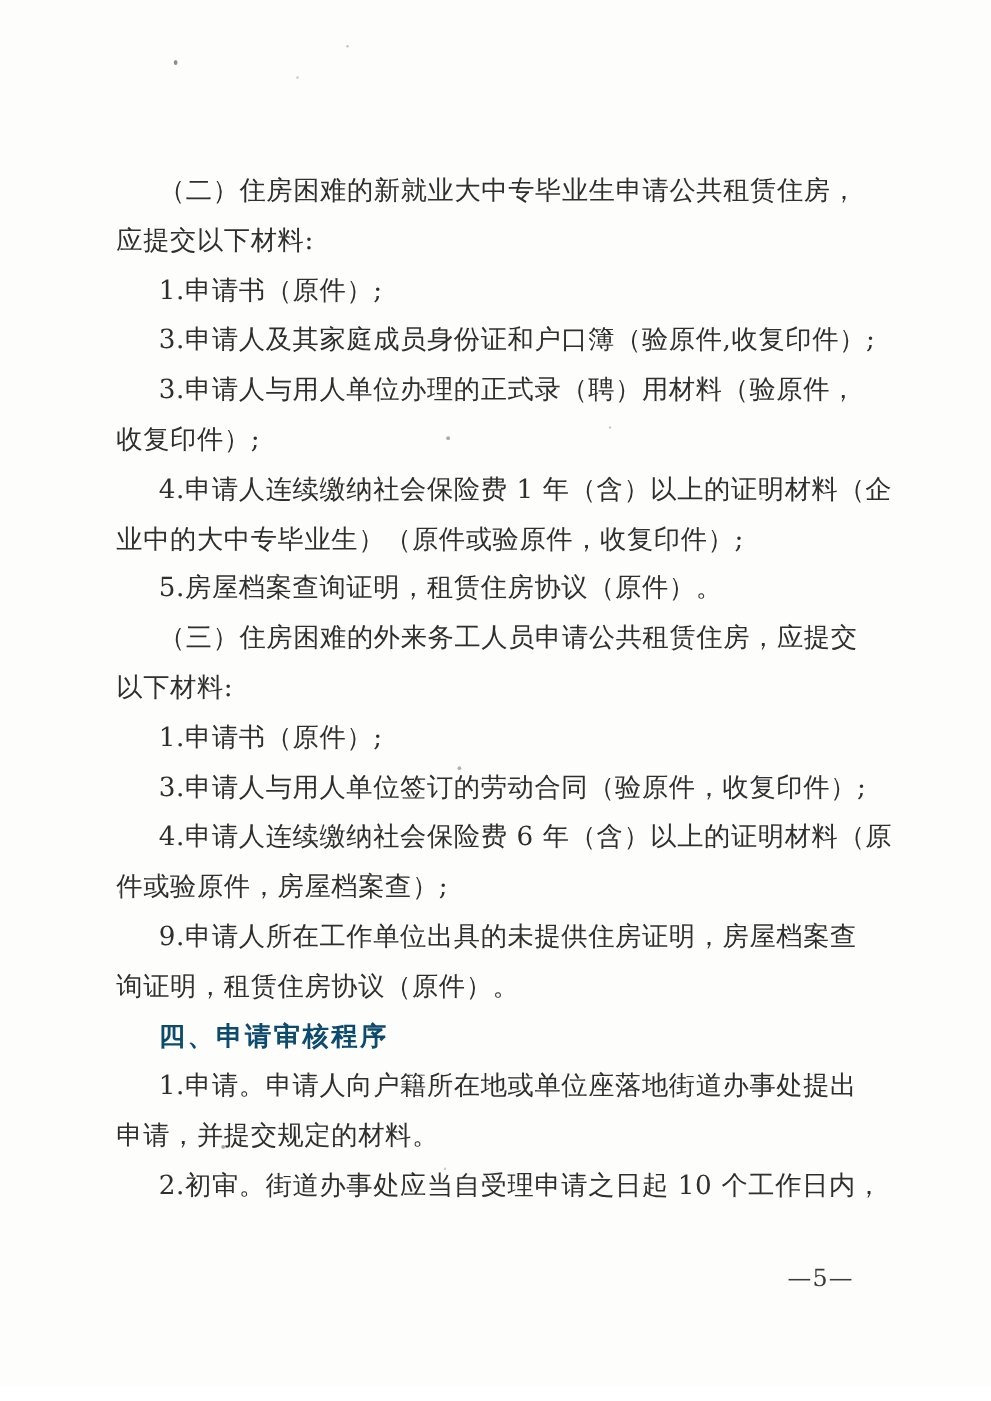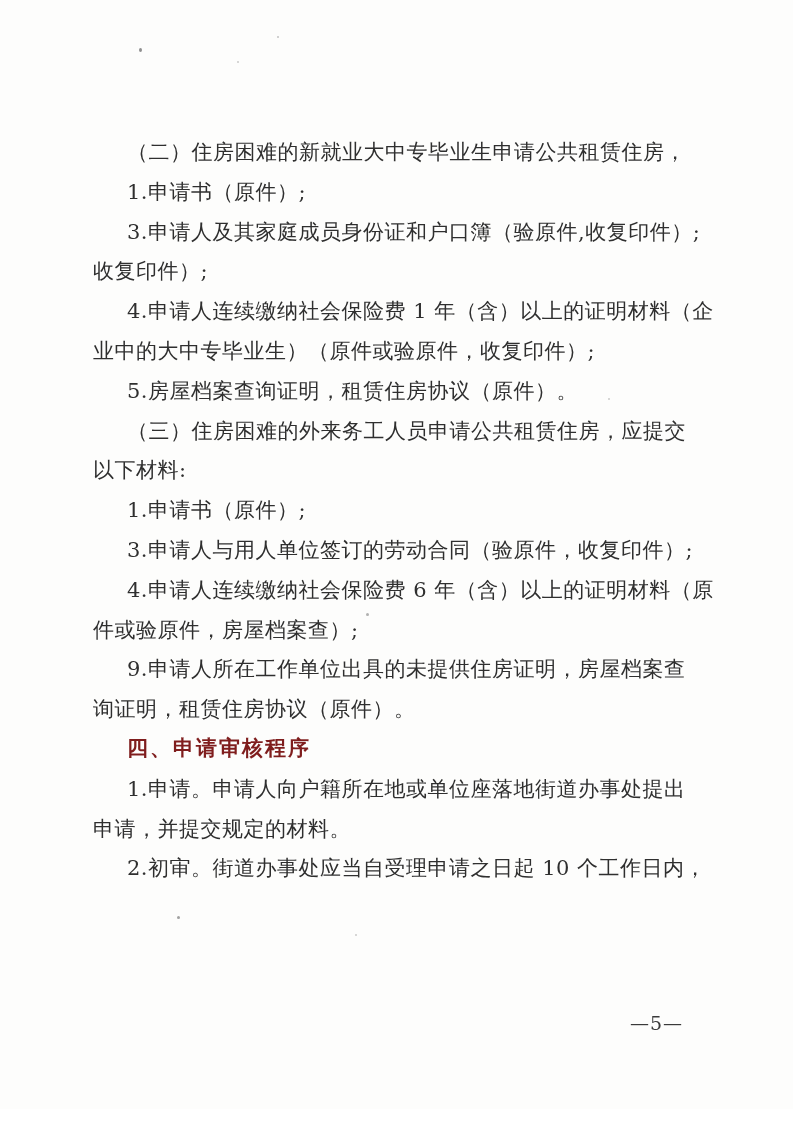--- a/index.html
+++ b/index.html
@@ -26,24 +26,24 @@
     letter-spacing: 0.5px;
   }
   .line {
     white-space: nowrap;
     height: 39.8px;
   }
   .indent {
     text-indent: 34px;
   }
   .heading {
-    font-family: Liberation Mono, monospace;
+    font-family: Liberation Serif, serif;
     font-weight: 700;
     letter-spacing: 2px;
-    color: #7f1d1d;
+    color: #0c4a6e;
   }
   .page-number {
     position: absolute;
     left: 630px;
     top: 1012px;
     color: #3a3a3a;
     font-size: 19px;
     letter-spacing: 1px;
     font-family: "DejaVu Serif", serif;
   }
@@ -53,22 +53,24 @@
     border-radius: 50%;
   }
 </style>
 </head>
 <body>
 
 <div class="page">
 
   <div class="textblock">
     <div class="line indent">（二）住房困难的新就业大中专毕业生申请公共租赁住房，</div>
+    <div class="line">应提交以下材料:</div>
     <div class="line indent">1.申请书（原件）;</div>
     <div class="line indent">3.申请人及其家庭成员身份证和户口簿（验原件,收复印件）;</div>
+    <div class="line indent">3.申请人与用人单位办理的正式录（聘）用材料（验原件，</div>
     <div class="line">收复印件）;</div>
     <div class="line indent">4.申请人连续缴纳社会保险费 1 年（含）以上的证明材料（企</div>
     <div class="line">业中的大中专毕业生）（原件或验原件，收复印件）;</div>
     <div class="line indent">5.房屋档案查询证明，租赁住房协议（原件）。</div>
     <div class="line indent">（三）住房困难的外来务工人员申请公共租赁住房，应提交</div>
     <div class="line">以下材料:</div>
     <div class="line indent">1.申请书（原件）;</div>
     <div class="line indent">3.申请人与用人单位签订的劳动合同（验原件，收复印件）;</div>
     <div class="line indent">4.申请人连续缴纳社会保险费 6 年（含）以上的证明材料（原</div>
     <div class="line">件或验原件，房屋档案查）;</div>

